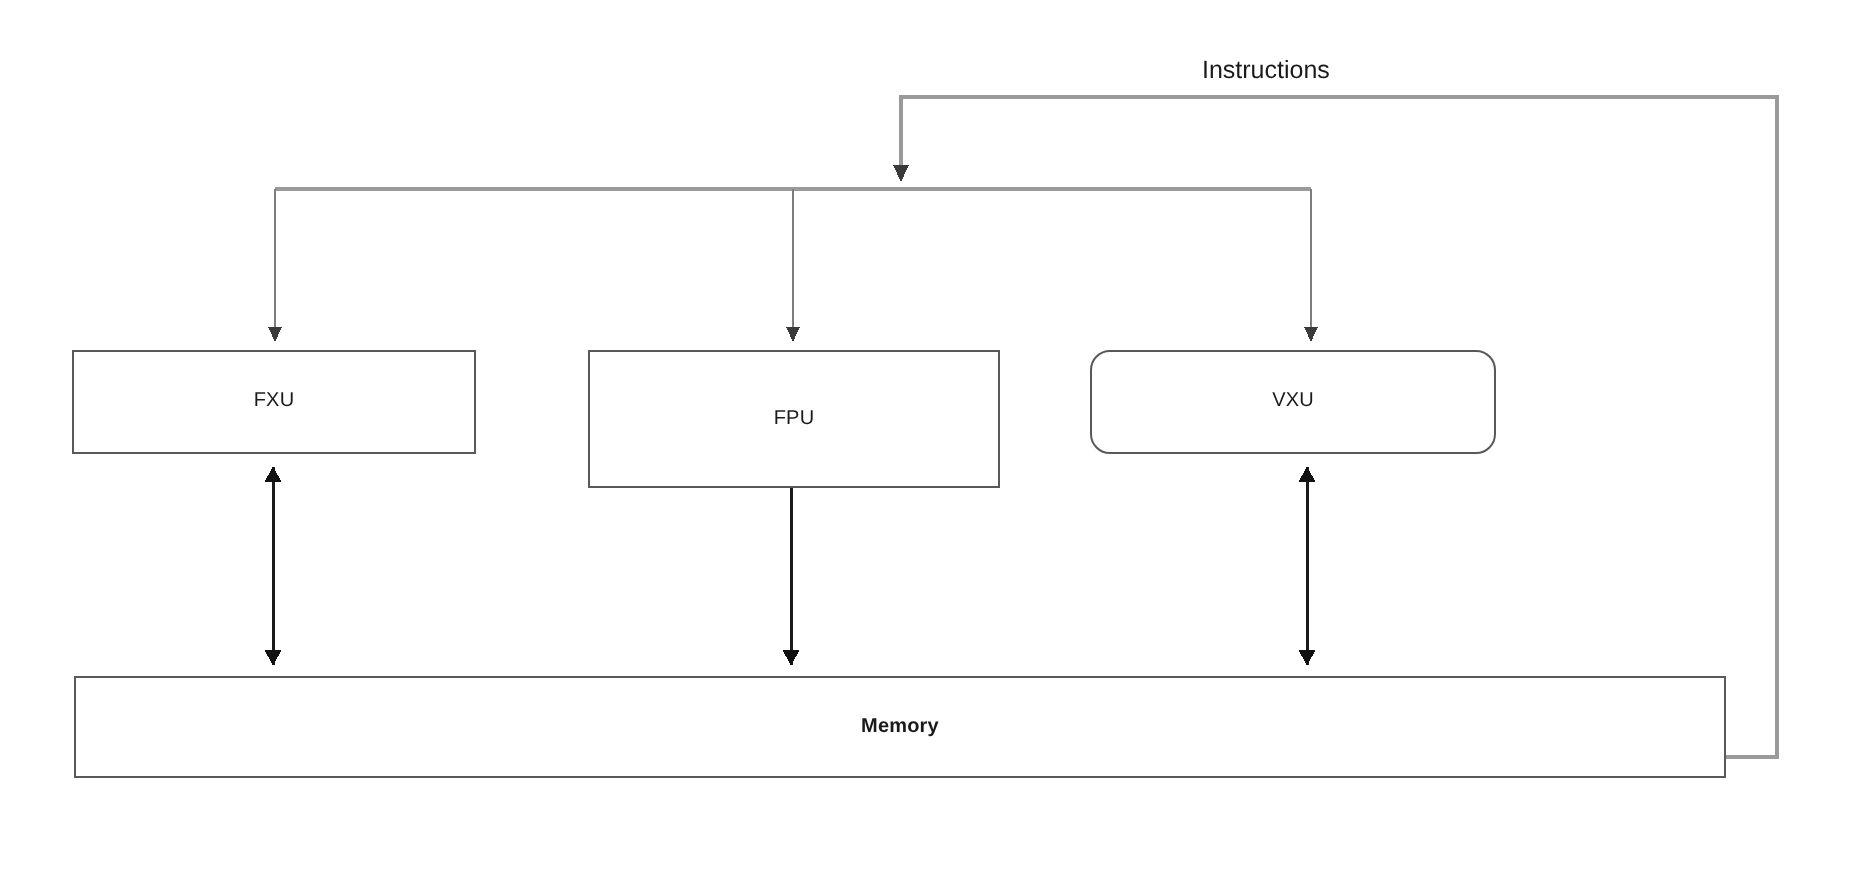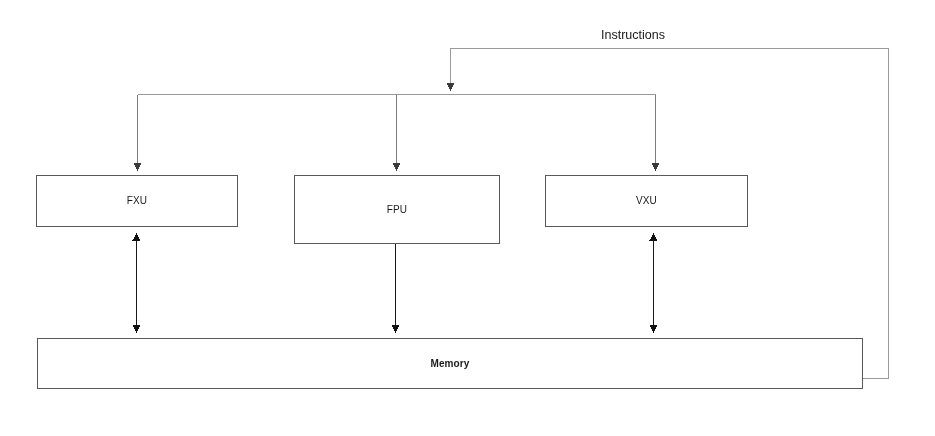--- a/index.html
+++ b/index.html
@@ -46,21 +46,21 @@
   .edge-label {
     position: absolute;
     font-family: "Liberation Sans", sans-serif;
     font-size: 12.5px;
     color: #1a1a1a;
     white-space: nowrap;
     line-height: 1;
   }
   #node-fxu  { left: 36px;  top: 175px; width: 202px; height: 52px; }
   #node-fpu  { left: 294px; top: 175px; width: 206px; height: 69px; }
-  #node-vxu  { left: 545px; top: 175px; width: 203px; height: 52px; }
+  #node-vxu  { left: 545px; top: 175px; width: 203px; height: 52px; border-radius: 10px; }
   #node-memory { left: 37px; top: 338px; width: 826px; height: 51px; font-weight: bold; }
   #label-instructions { left: 601px; top: 29px; }
 </style>
 </head>
 <body>
 
 <div id="canvas">
 
   <svg id="wires" width="935" height="436" viewBox="0 0 935 436" xmlns="http://www.w3.org/2000/svg" shape-rendering="crispEdges">
     <defs>

